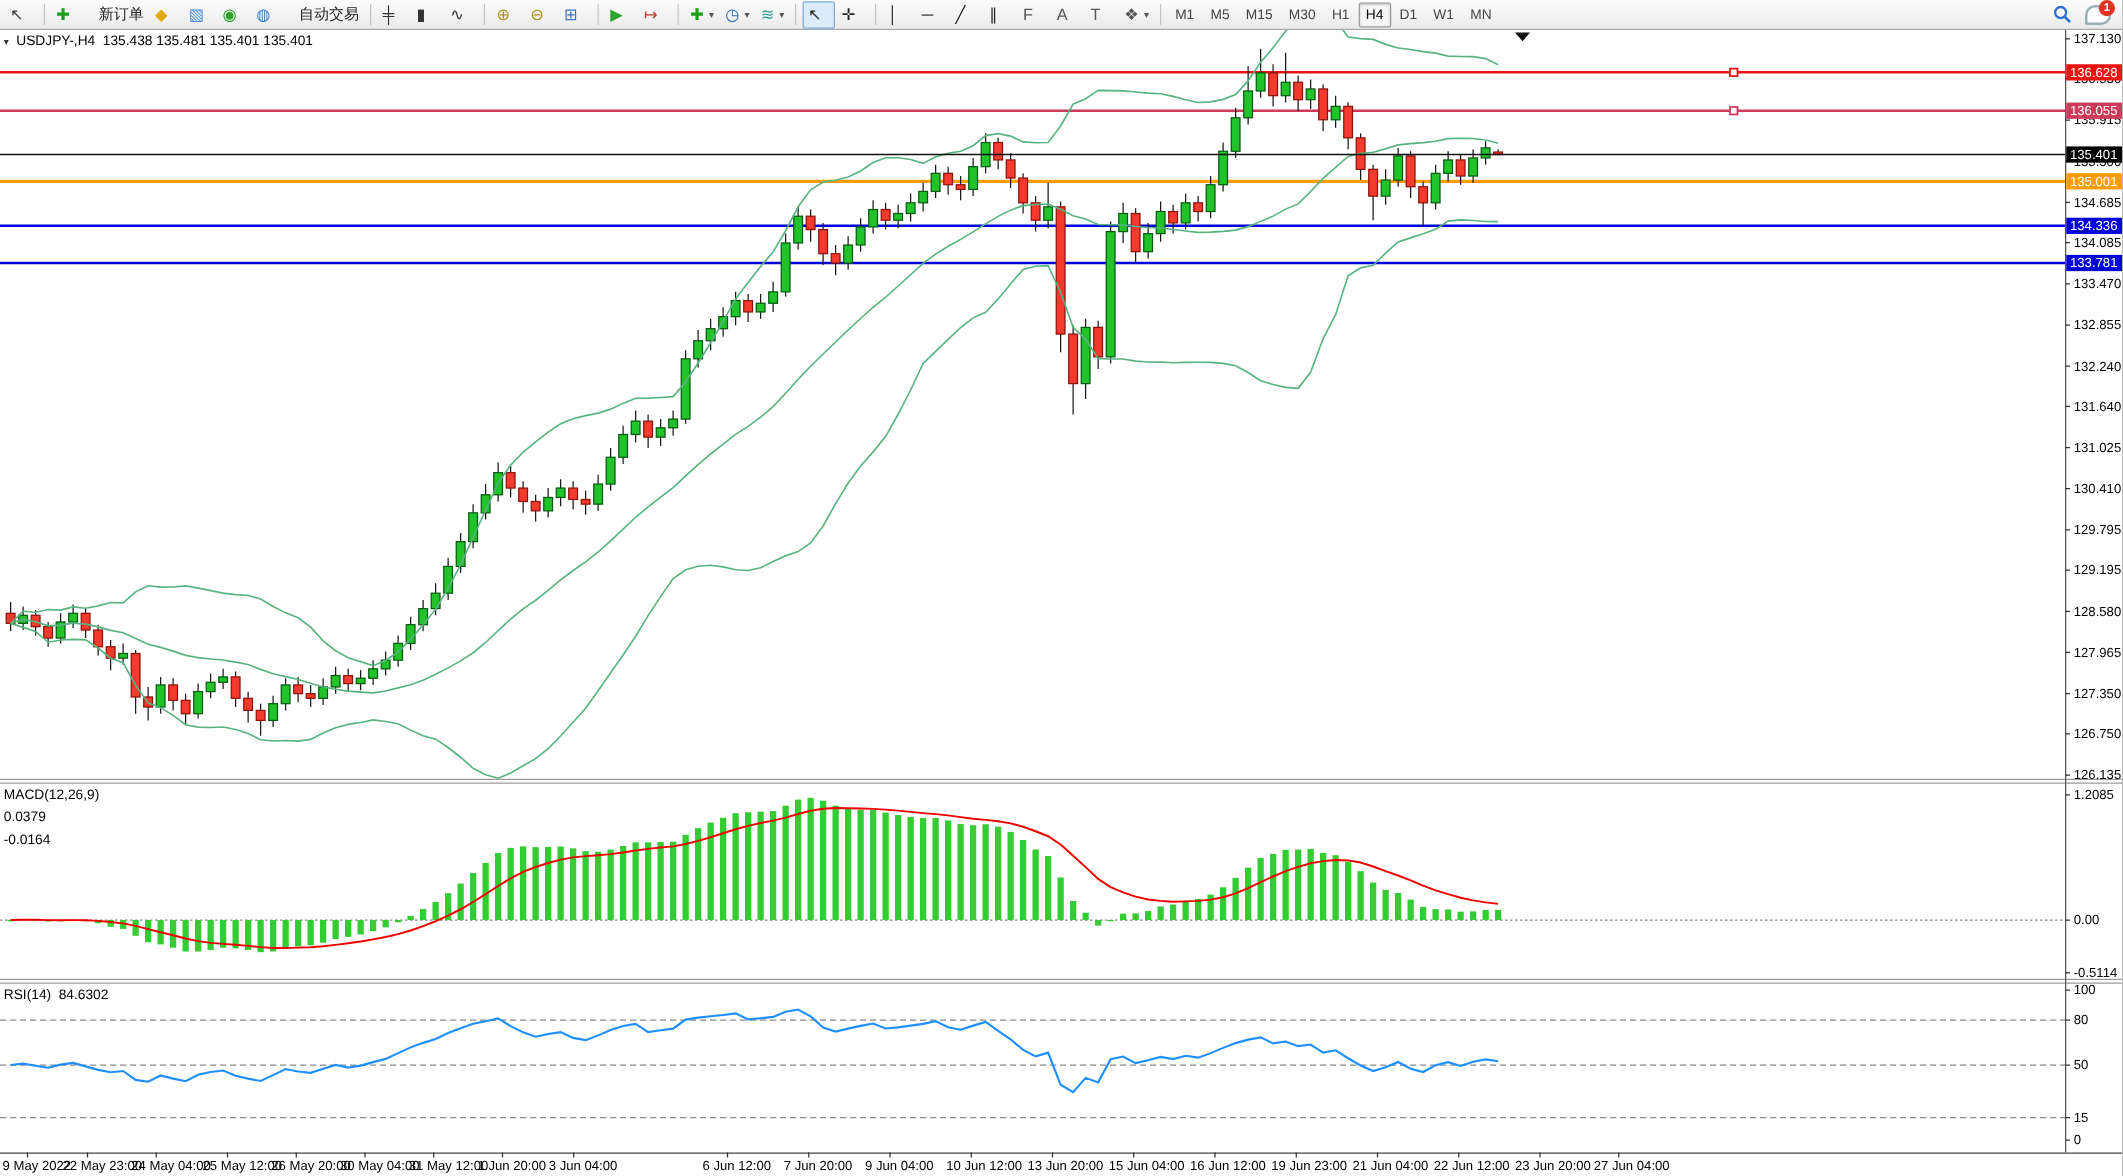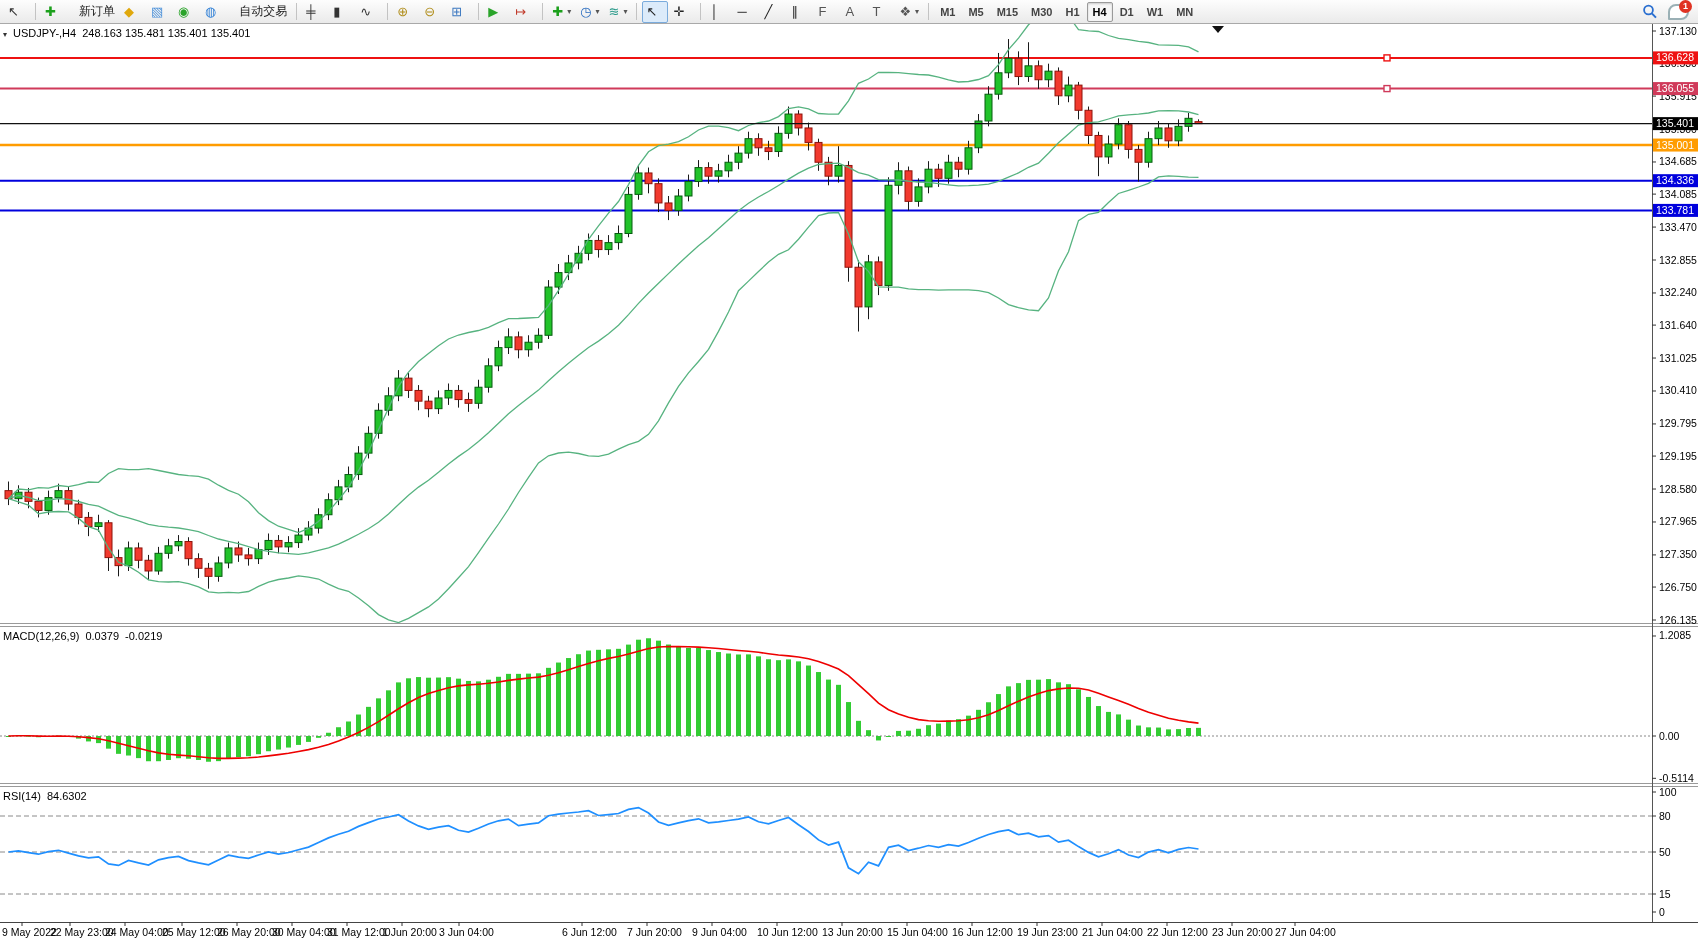--- a/index.html
+++ b/index.html
@@ -10,21 +10,21 @@
        display:flex;align-items:center;padding:0 4px;}
   #tb-items{display:flex;align-items:center;gap:1px;flex:1 1 auto;min-width:0;}
   .tb-btn{height:20px;min-width:18px;display:flex;align-items:center;gap:3px;padding:0 3px;
        border:1px solid transparent;border-radius:2px;font-size:12px;color:#333;cursor:default;white-space:nowrap;}
   .tb-btn.active{background:#dcebfa;border-color:#7aabdc;}
   .tb-glyph{font-size:13px;line-height:1;}
   .tb-label{font-size:12px;color:#222;margin-left:20px;}
   .tb-dd{font-size:8px;color:#555;margin-left:1px;}
   .tb-sep{width:1px;height:17px;background:#c3c3c3;margin:0 4px;}
   .tf-btn{height:18px;padding:0 5px;font-size:11px;color:#444;border:1px solid transparent;border-radius:2px;
-       display:flex;align-items:center;font-weight:bold;}
+       display:flex;align-items:center;}
   .tf-btn.active{background:#f6f6f6;border-color:#9a9a9a;box-shadow:inset 0 1px 2px rgba(0,0,0,.18);color:#000;}
   #tb-right{display:flex;align-items:center;gap:10px;padding-right:4px;}
   .chat-wrap{position:relative;width:22px;height:16px;}
   .chat-bubble{width:17px;height:12px;background:#fff;border:2px solid #9ab0b5;border-radius:8px 8px 8px 1px;}
   .chat-badge{position:absolute;top:-4px;right:-2px;min-width:13px;height:13px;background:#e03323;color:#fff;
        border-radius:7px;font-size:9px;line-height:13px;text-align:center;font-weight:bold;}
   .overlay-label{position:absolute;font-size:11px;color:#000;display:flex;gap:6px;align-items:baseline;}
   .overlay-label .dd{font-size:8px;color:#333;}
   svg text{font-family:"Liberation Sans",sans-serif;}
 </style>
@@ -642,26 +642,26 @@
       <text x="1147" y="912" font-size="10.5" fill="#000">22 Jun 12:00</text>
       <line x1="1232" y1="898" x2="1232" y2="902" stroke="#333"></line>
       <text x="1212" y="912" font-size="10.5" fill="#000">23 Jun 20:00</text>
       <line x1="1295" y1="898" x2="1295" y2="902" stroke="#333"></line>
       <text x="1275" y="912" font-size="10.5" fill="#000">27 Jun 04:00</text>
     </svg>
 
   <div class="overlay-label" style="left:3px;top:27px;">
     <span class="dd">▾</span>
     <span>USDJPY-,H4</span>
-    <span>248.163 135.481 135.401 135.401</span>
+    <span>135.438 135.481 135.401 135.401</span>
   </div>
 
-  <div class="overlay-label" style="left:3px;top:630px;">
+  <div class="overlay-label" style="left:3px;top:630px;flex-direction:column;">
     <span>MACD(12,26,9)</span>
     <span>0.0379</span>
-    <span>-0.0219</span>
+    <span>-0.0164</span>
   </div>
 
   <div class="overlay-label" style="left:3px;top:790px;">
     <span>RSI(14)</span>
     <span>84.6302</span>
   </div>
 </div>
 
 </body></html>

